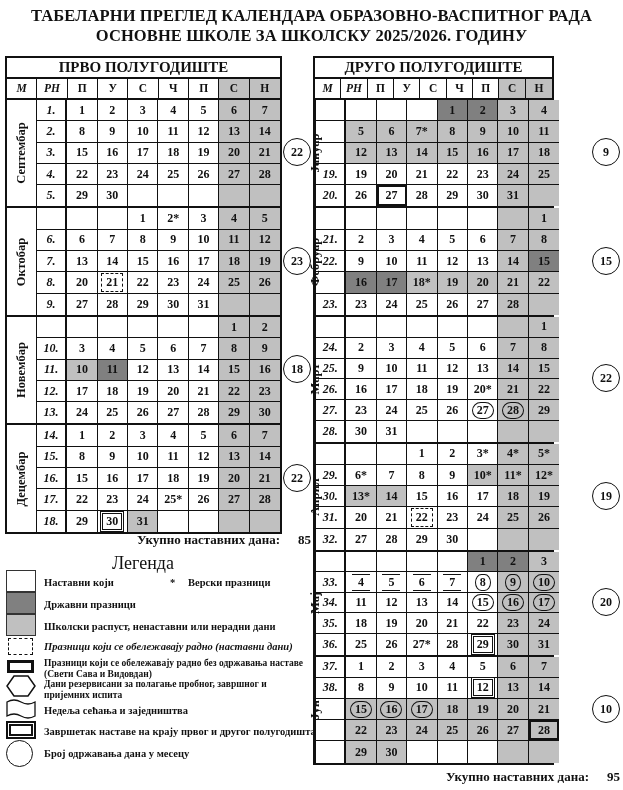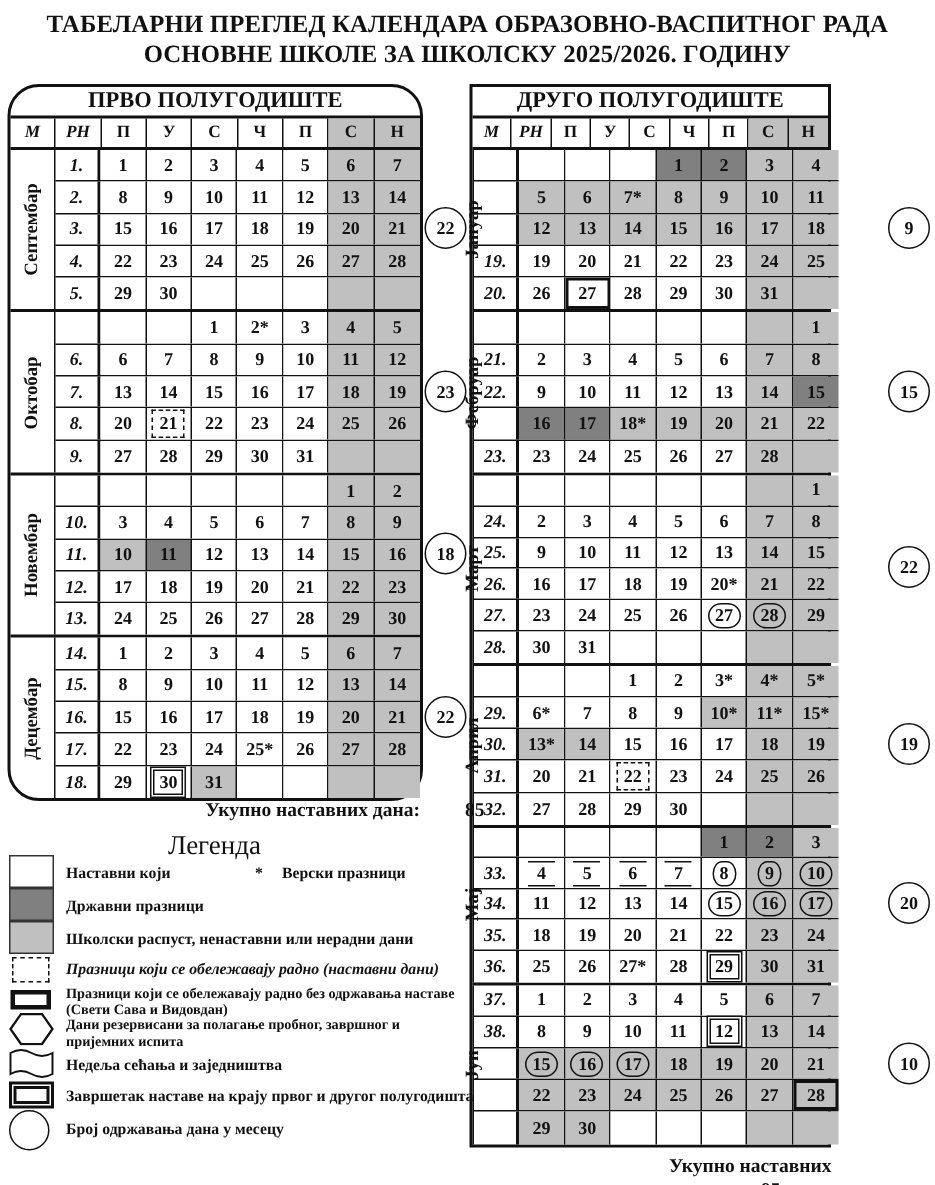--- a/index.html
+++ b/index.html
@@ -27,32 +27,32 @@
   .cell.w { background:#fff; }
   .cell.g { background:#c0c0c0; }
   .cell.d { background:#808080; }
   .cell.dash span { border:1.5px dashed #111; padding:1px 4px; }
   .cell.thick { outline:2.5px solid #111; outline-offset:-2.5px; }
   .cell.dbl span { border:3px double #111; padding:0 3px; }
   .cell.hex span { border:1.5px solid #111; border-radius:40% / 50%; padding:0 4px; }
   .cell.wave span { border-top:1.5px solid #111; border-bottom:1.5px solid #111; padding:0 6px; }
   .count { position:absolute; width:26px; height:26px; border:1.5px solid #111; border-radius:50%; text-align:center; line-height:26px; font-weight:bold; font-size:12px; box-sizing:content-box; }
   .total { position:absolute; font-weight:bold; font-size:13px; }
-  .total .v { margin-left:30px; }
+  .total .v { margin-left:18px; }
   .legend-title { position:absolute; left:112px; top:553px; font-weight:normal; font-size:18px; }
   .lg { position:absolute; left:44px; font-weight:bold; font-size:10.5px; line-height:12px; }
   .sw { position:absolute; box-sizing:border-box; }
 </style>
 </head>
 <body>
 
 <div class="title t1">ТАБЕЛАРНИ ПРЕГЛЕД КАЛЕНДАРА ОБРАЗОВНО-ВАСПИТНОГ РАДА</div>
 <div class="title t2">ОСНОВНЕ ШКОЛЕ ЗА ШКОЛСКУ 2025/2026. ГОДИНУ</div>
 
-<div class="tbl" id="tbl1" style="left:5px; top:56px; width:277px;border-radius:21px;">
+<div class="tbl" id="tbl1" style="left:5px; top:56px; width:277px;">
     <div class="hdr">ПРВО ПОЛУГОДИШТЕ</div>
     <div class="colhdr">
       <div class="it">М</div>
       <div class="it">РН</div>
       <div class="">П</div>
       <div class="">У</div>
       <div class="">С</div>
       <div class="">Ч</div>
       <div class="">П</div>
       <div class="wk">С</div>
@@ -1028,21 +1028,21 @@
           <div class="cell w">
             <span>9</span>
           </div>
           <div class="cell g">
             <span>10*</span>
           </div>
           <div class="cell g">
             <span>11*</span>
           </div>
           <div class="cell g">
-            <span>15*</span>
+            <span>12*</span>
           </div>
         </div>
         <div class="row" style="height:21.2px">
           <div class="cell rn">30.</div>
           <div class="cell g">
             <span>13*</span>
           </div>
           <div class="cell g">
             <span>14</span>
           </div>

